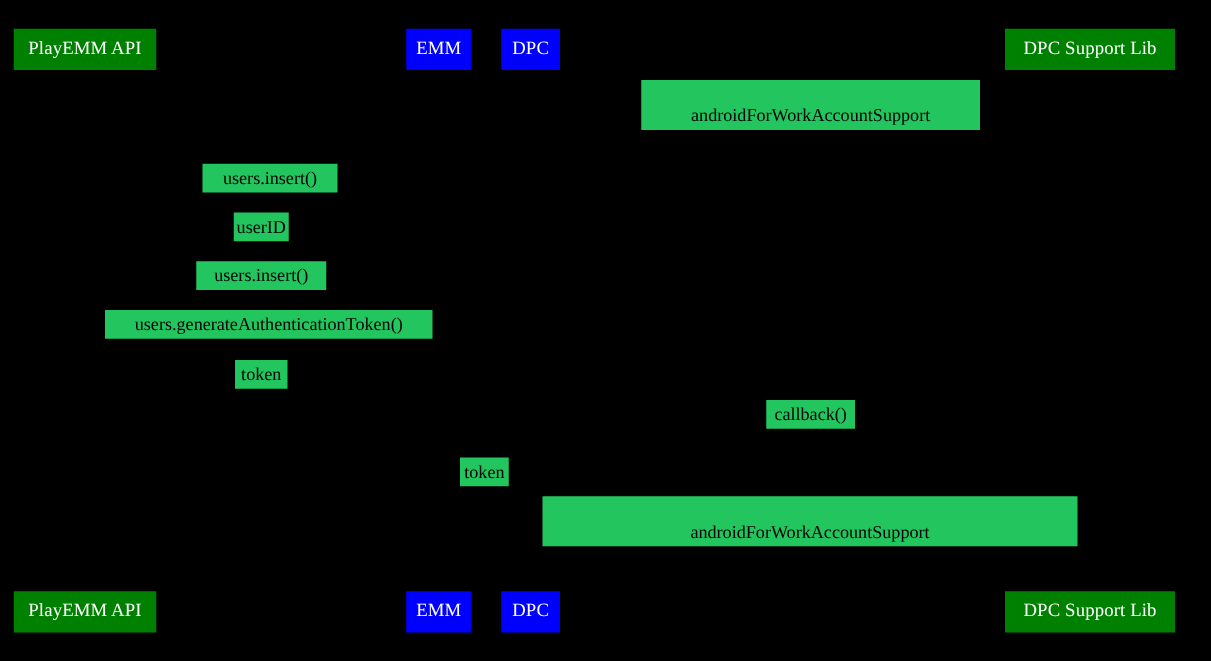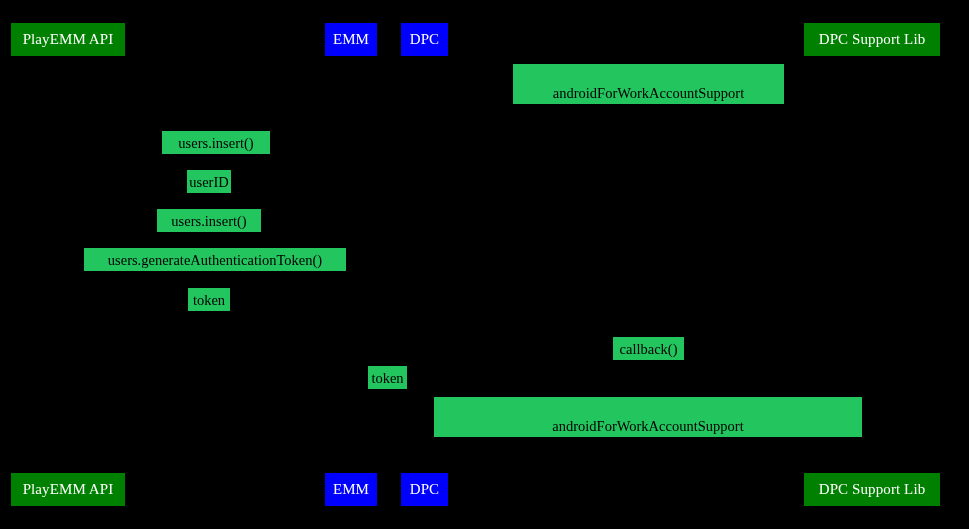--- a/index.html
+++ b/index.html
@@ -122,21 +122,21 @@
   </div>
 
   <div class="msg-label" style="left:84px; top:248px; width:262px; height:23px;">
     <span class="ln">users.generateAuthenticationToken()</span>
   </div>
 
   <div class="msg-label" style="left:188px; top:288px; width:42px; height:23px;">
     <span class="ln">token</span>
   </div>
 
-  <div class="msg-label" style="left:613px; top:337px; width:71px; height:23px;">
+  <div class="msg-label" style="left:613px; top:320px; width:71px; height:23px;">
     <span class="ln">callback()</span>
   </div>
 
   <div class="msg-label" style="left:368px; top:366px; width:39px; height:23px;">
     <span class="ln">token</span>
   </div>
 
   <div class="msg-label" style="left:434px; top:397px; width:428px; height:40px;">
     <span class="ln">androidForWorkAccountSupport</span>
   </div>

